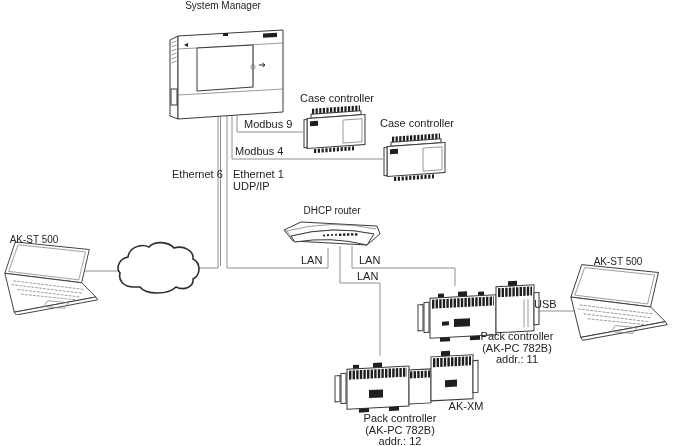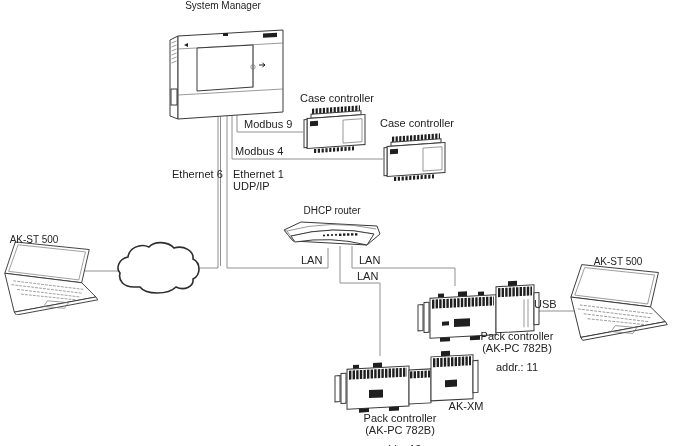--- a/index.html
+++ b/index.html
@@ -8,21 +8,21 @@
     font-family:"Liberation Sans",sans-serif;color:#232323;overflow:hidden;
   }
   .abs{position:absolute;}
   svg{display:block;}
   .lbl{
     position:absolute;font-size:11px;line-height:11.5px;color:#232323;
     white-space:nowrap;
   }
   .lbl.center{text-align:center;white-space:normal;}
   .node-lbl{font-size:10px;line-height:12px;}
-  .addr{margin-top:8px;}
+  .addr{margin-top:0;}
   .wire{stroke:#909090;stroke-width:1;fill:none;}
   .dev{stroke:#3a3a3a;fill:#ffffff;}
   .devthin{stroke:#6f6f6f;stroke-width:.7;fill:none;}
   .dark{fill:#1f1f1f;stroke:none;}
 </style>
 </head>
 <body>
 
 <div class="canvas">
 

